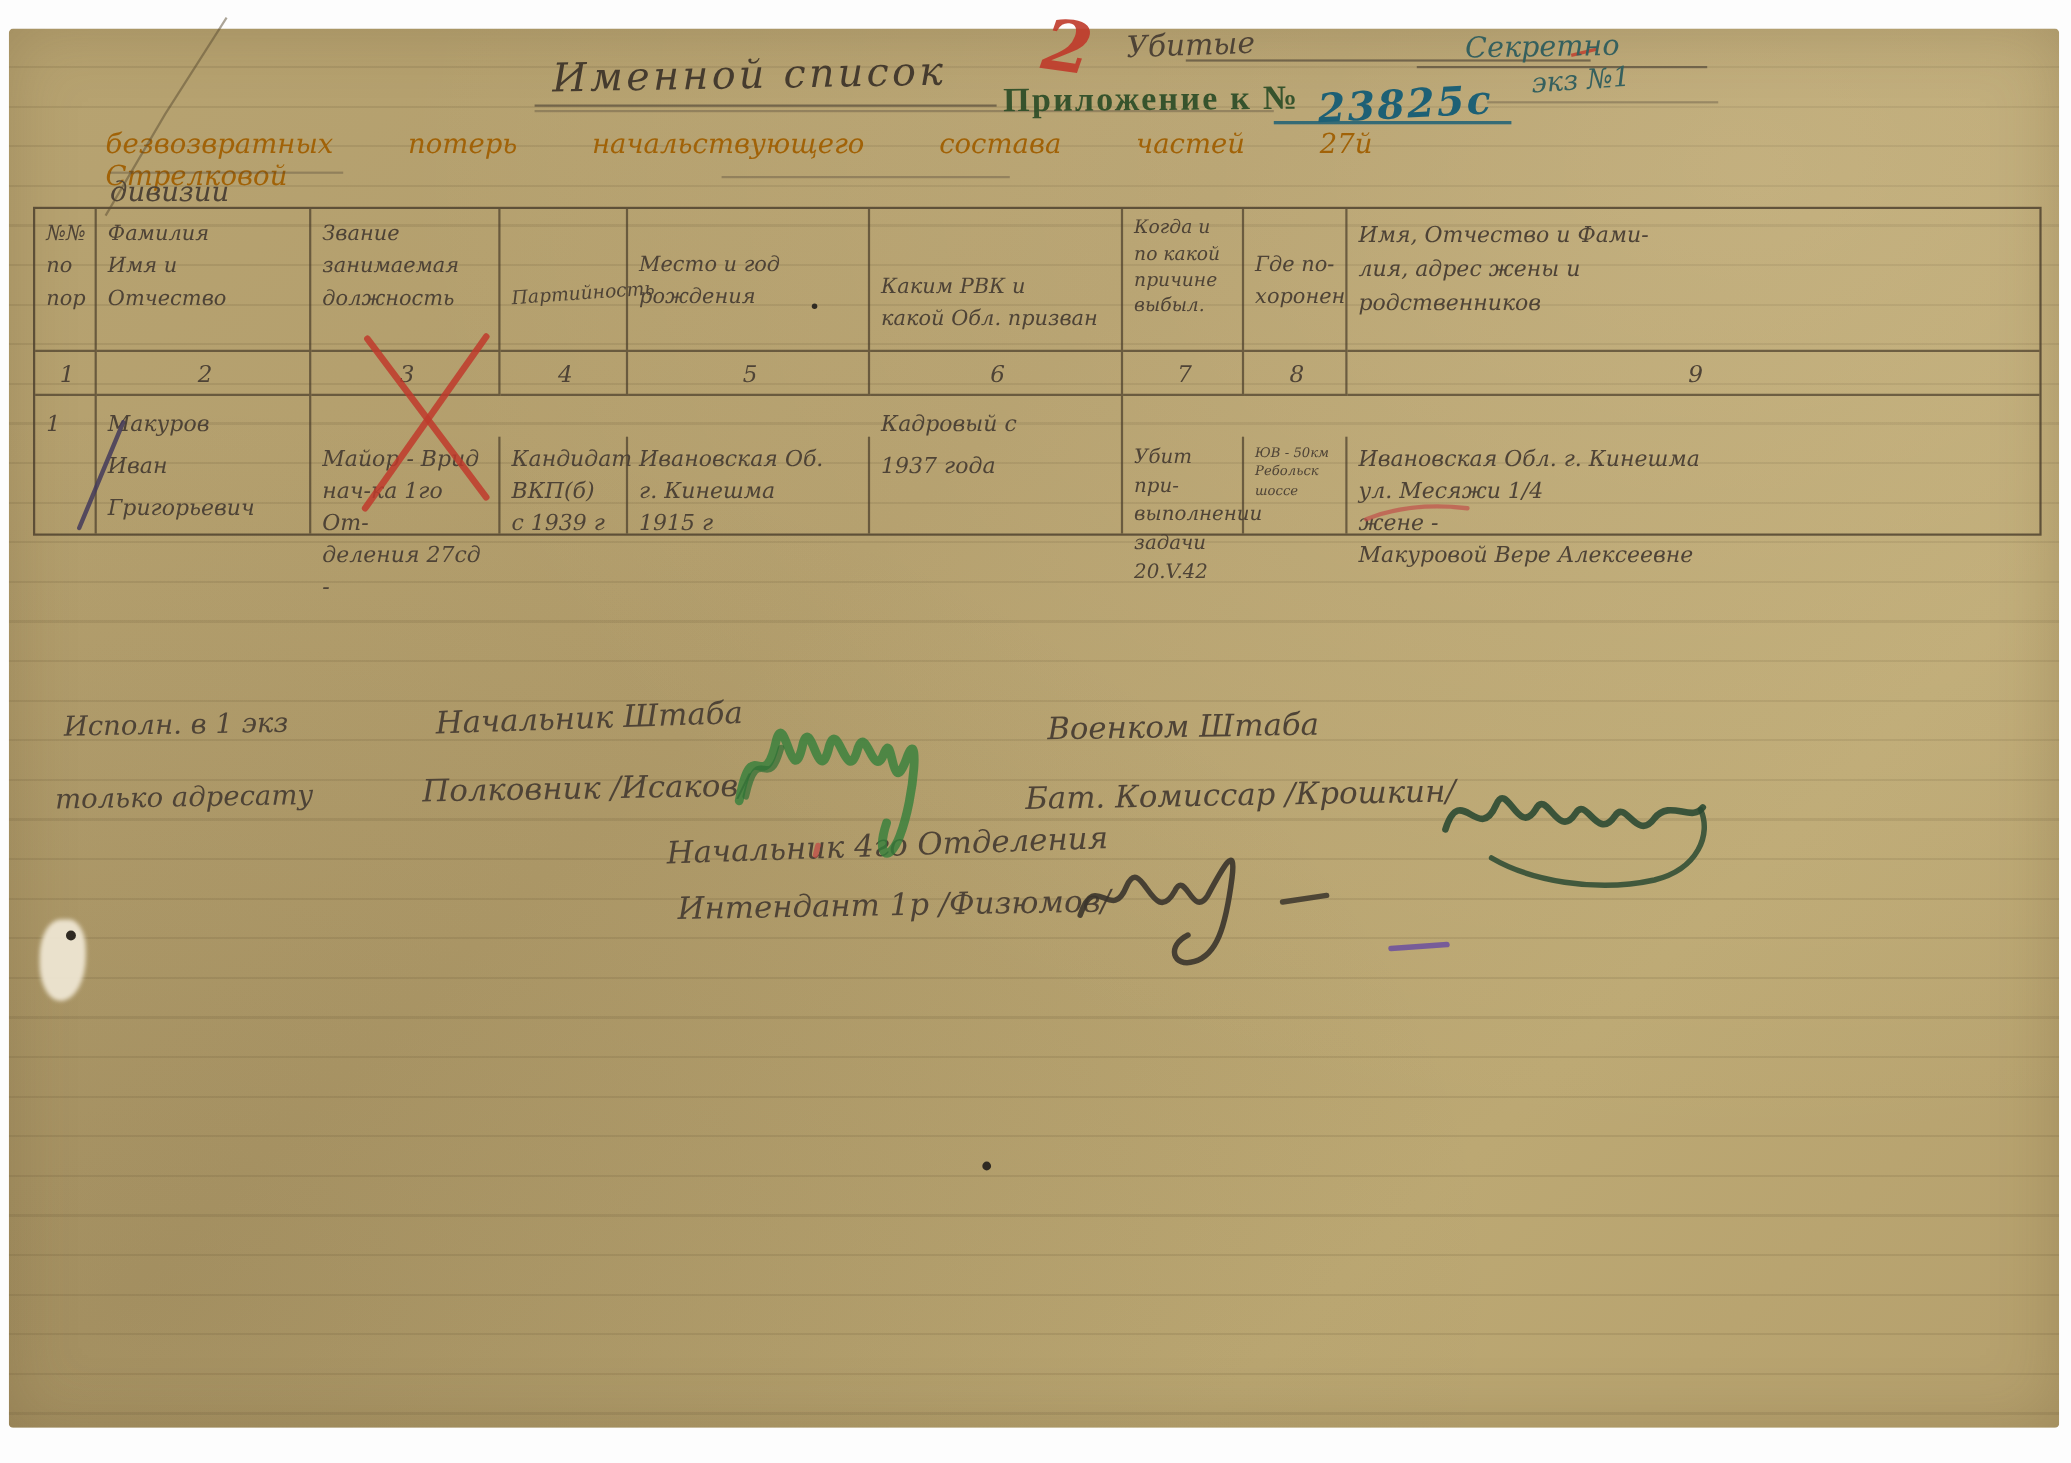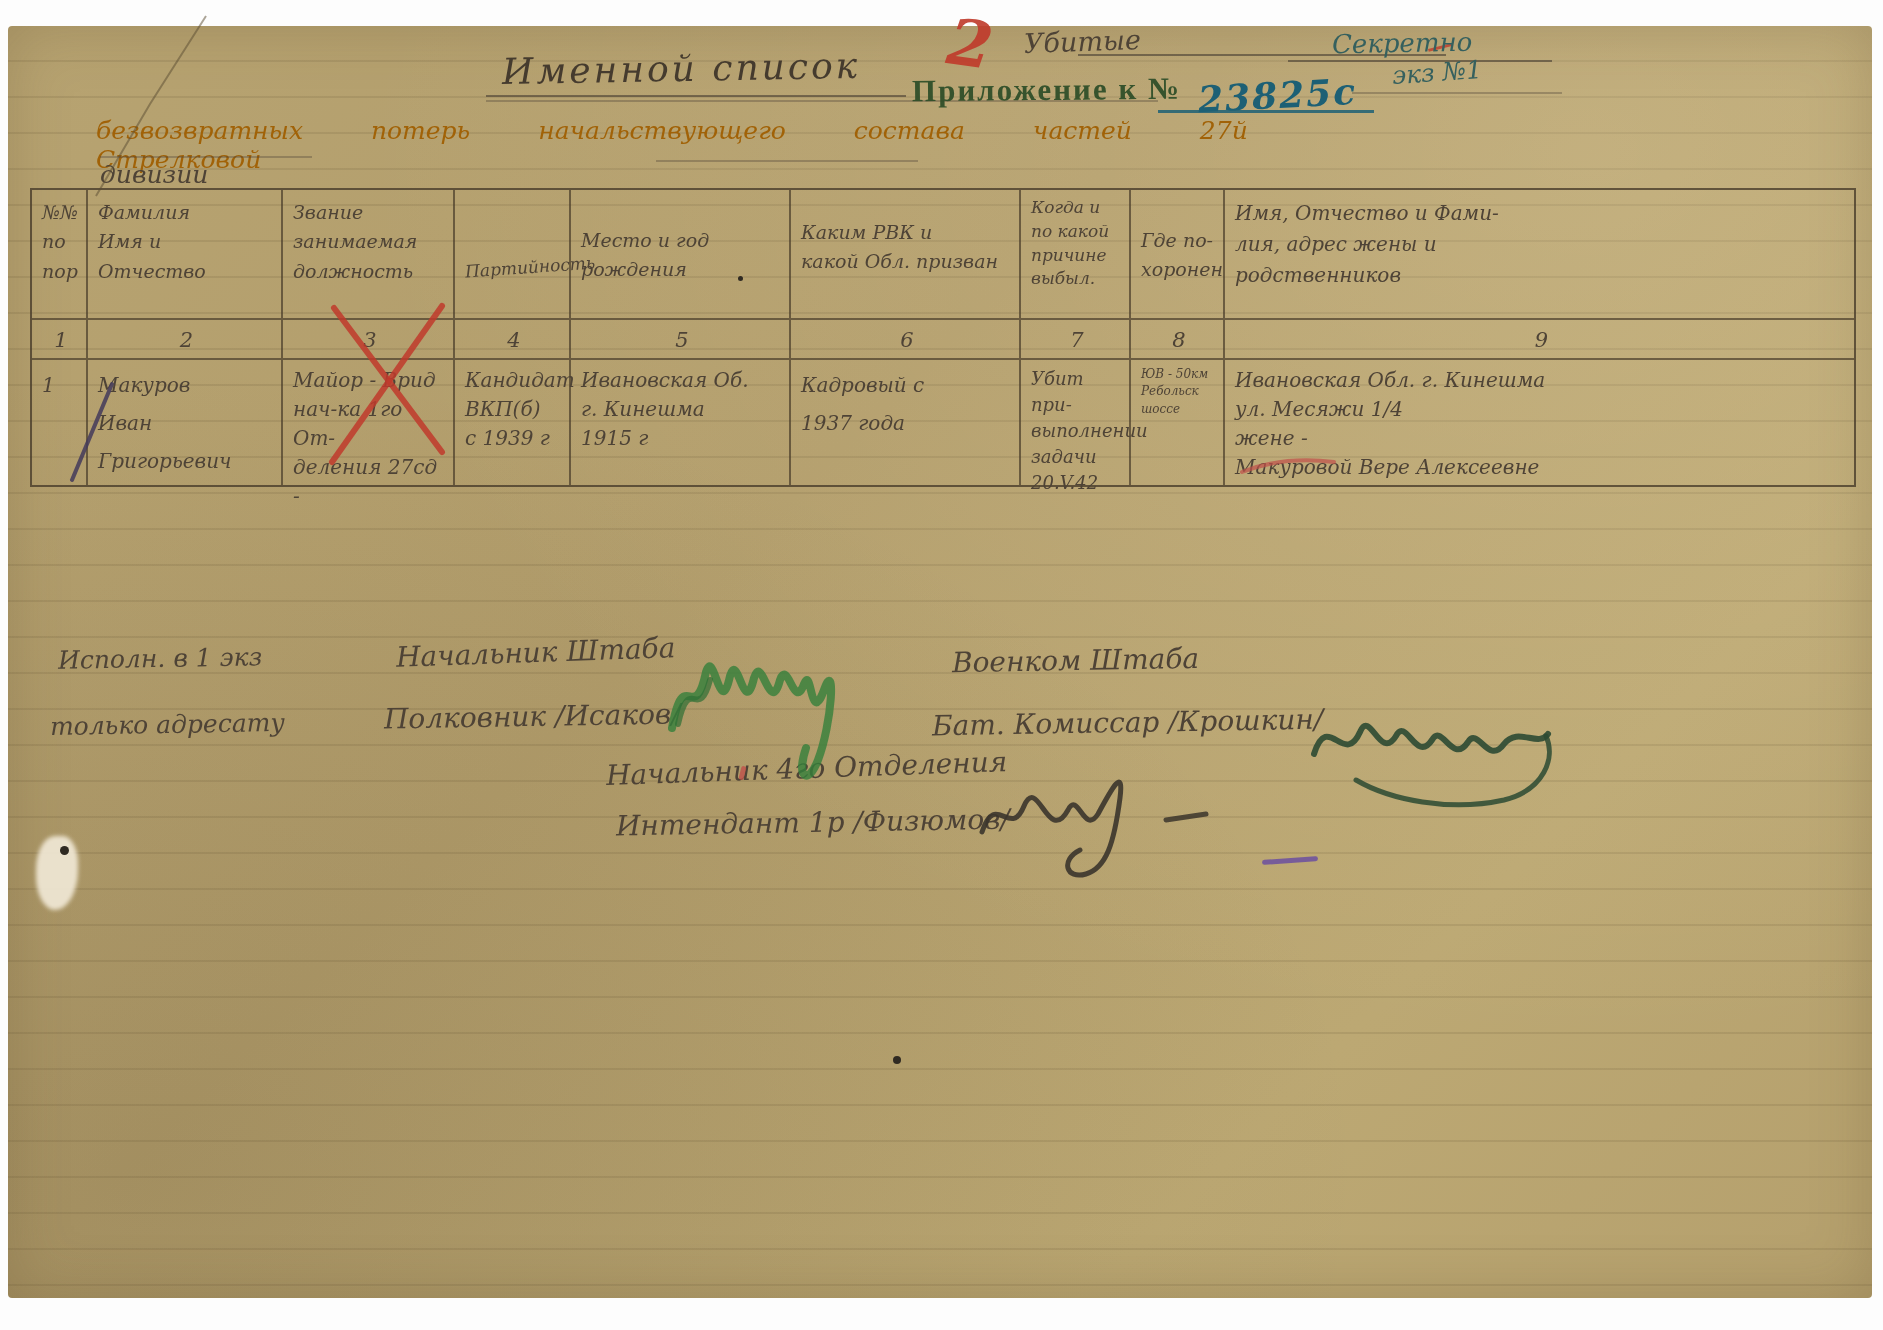--- a/index.html
+++ b/index.html
@@ -44,21 +44,21 @@
     grid-template-columns:56px 195px 172px 116px 220px 230px 110px 94px 629px;
     grid-template-rows:130px 40px 125px;
     border:2px solid rgba(73,60,42,.8); }
   .cell { border-right:2px solid rgba(73,60,42,.7); border-bottom:2px solid rgba(73,60,42,.7);
     padding:8px 6px 0 10px; font-style:italic; color:#4e4336; font-size:19px;
     line-height:1.55; overflow:visible; }
   .cell.last { border-right:none; }
   .cell.bot { border-bottom:none; }
   .cell.num { text-align:center; font-size:21px; padding-top:4px; }
   .cell.data { font-size:20px; line-height:1.9; padding-top:6px; }
-  .cell.data.tight { line-height:1.45; }
+  .cell.data.tight { line-height:1.45;margin-top:37px; }
   .slant { display:inline-block; transform:rotate(-4deg); }
 
   
   .f-note { font-size:25px; }
   .f-line { font-size:28px; }
   .rot-1 { transform:rotate(-1deg); } .rot-2 { transform:rotate(-2deg); }
 
   .speck { position:absolute; background:#2f2a22; border-radius:50%; }
   .torn { position:absolute; left:36px; top:836px; width:42px; height:74px;
     background:#f2ead8; border-radius:50% 40% 60% 50%; filter:blur(2px); opacity:.9; }
@@ -106,21 +106,21 @@
 пор</div>
     <div class="cell pre">Фамилия
 Имя и
 Отчество</div>
     <div class="cell pre">Звание
 занимаемая
 должность</div>
     <div class="cell" style="font-size:17px; padding-top:64px;"><span class="slant pre">Партийность</span></div>
     <div class="cell pre" style="padding-top:36px;">Место и год
 рождения</div>
-    <div class="cell pre" style="padding-top:28px;font-style:italic;">Каким РВК и
+    <div class="cell pre" style="padding-top:56px;font-style:italic;">Каким РВК и
 какой Обл. призван</div>
     <div class="cell pre" style="font-size:17px; line-height:1.4; padding-top:6px;">Когда и
 по какой
 причине
 выбыл.</div>
     <div class="cell pre" style="padding-top:36px;font-style:italic;">Где по-
 хоронен</div>
     <div class="cell pre last" style="font-size:20px;">Имя, Отчество и Фами-
 лия, адрес жены и
 родственников</div>

